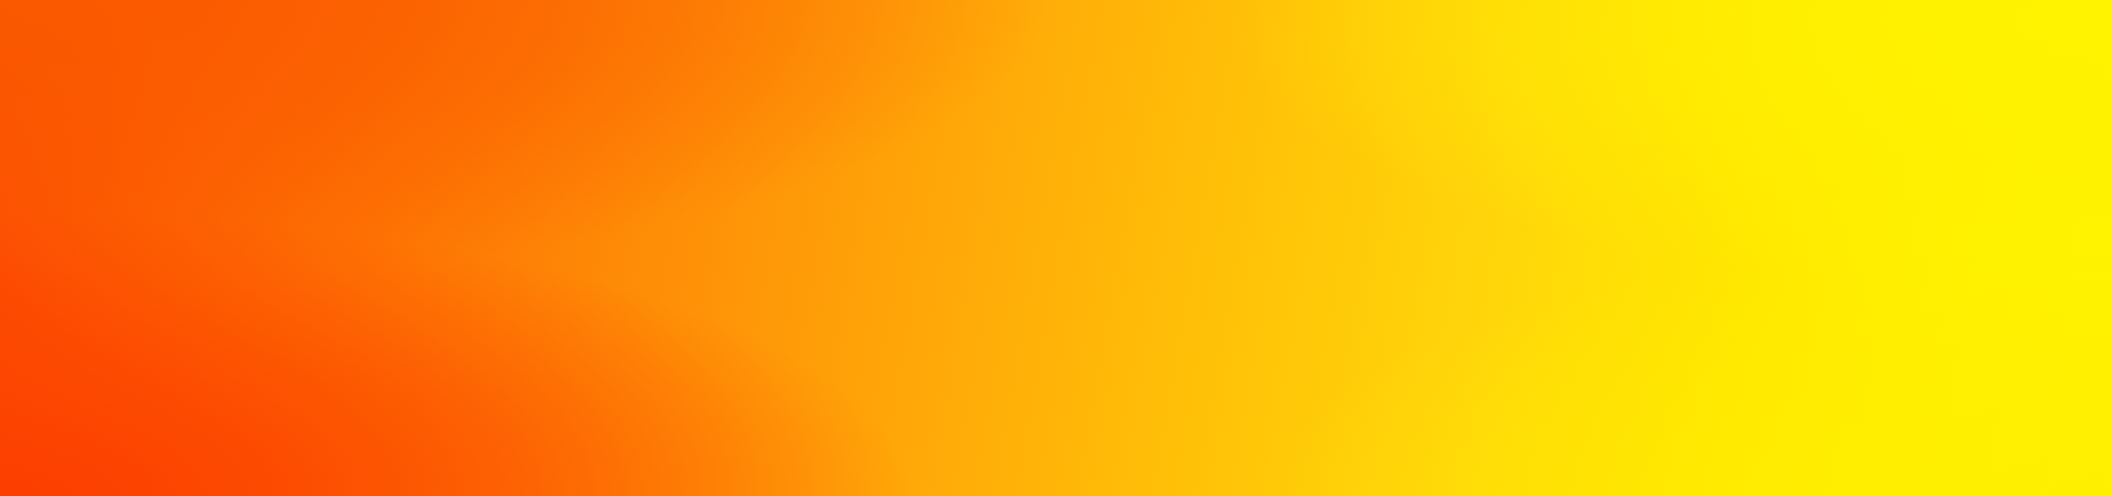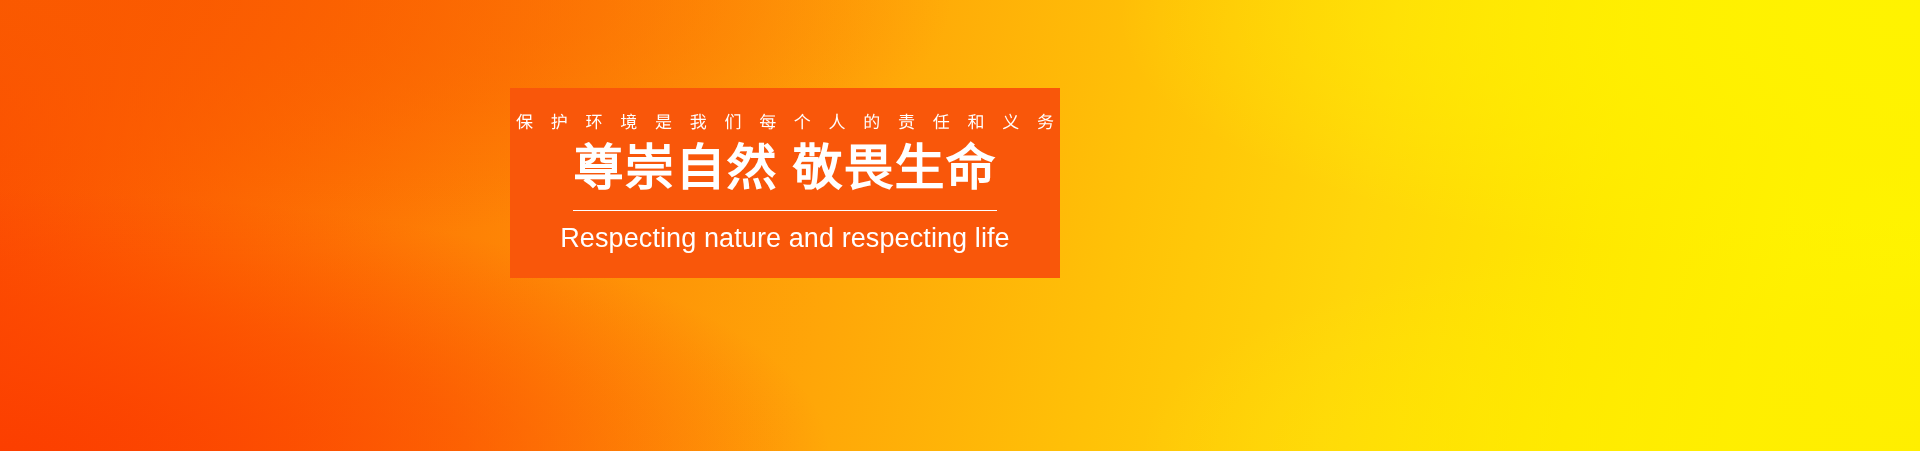--- a/index.html
+++ b/index.html
@@ -129,24 +129,13 @@
 <body>
 
 <div id="banner">
 
   <div class="bg-base"></div>
   <div class="bg-glow-tl"></div>
   <div class="bg-glow-bl"></div>
   <div class="bg-glow-tr"></div>
   <div class="bg-glow-br"></div>
 
-  <div class="card">
-
-    <div class="kicker">保 护 环 境 是 我 们 每 个 人 的 责 任 和 义 务</div>
-
-    <div class="headline">尊崇自然 敬畏生命</div>
-
-    <div class="divider"></div>
-
-    <div class="subtitle">Respecting nature and respecting life</div>
-
-  </div>
 </div>
 
 </body></html>

